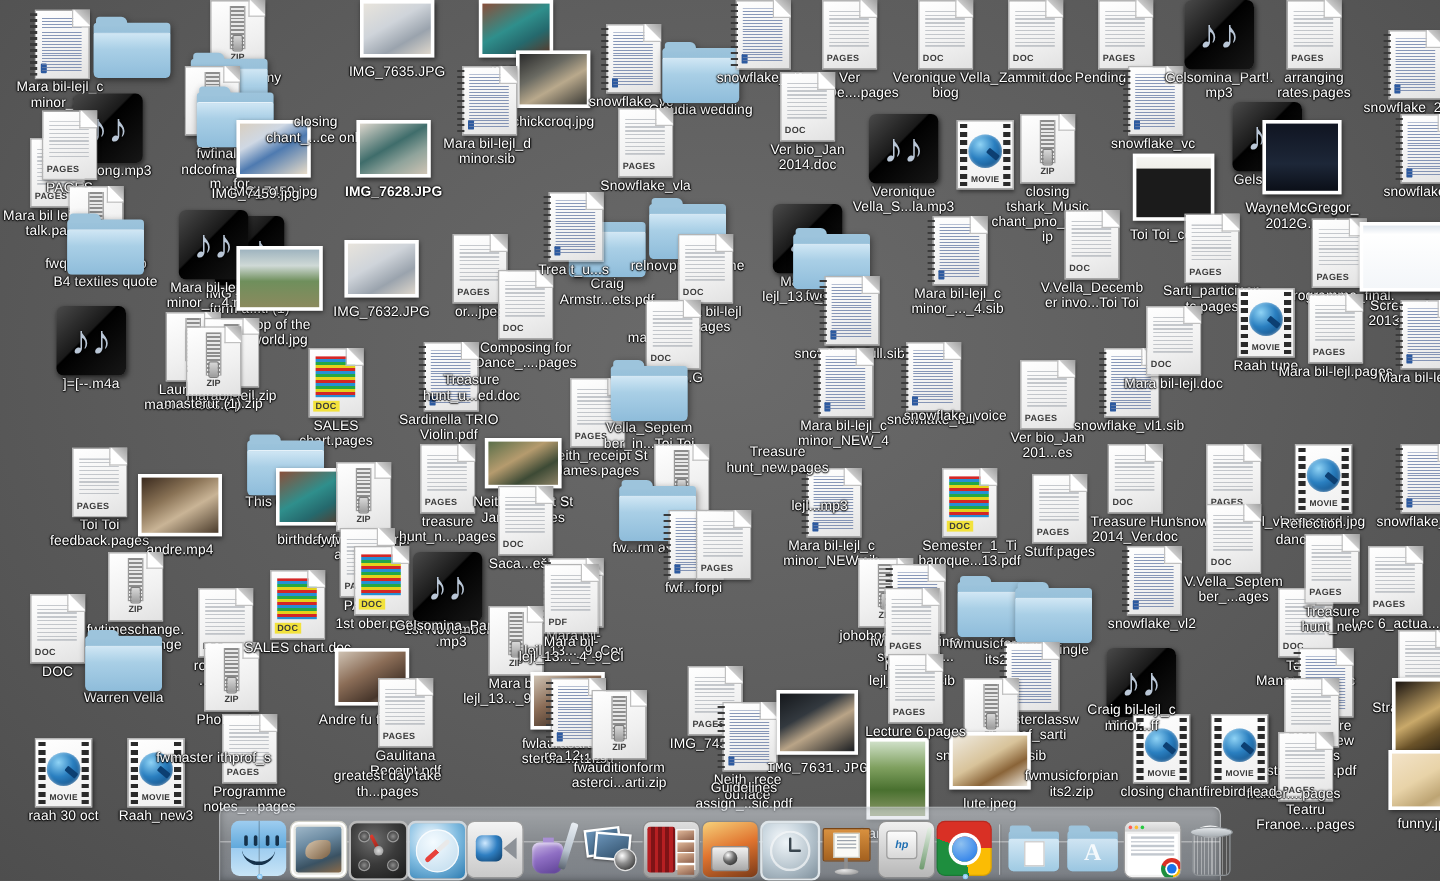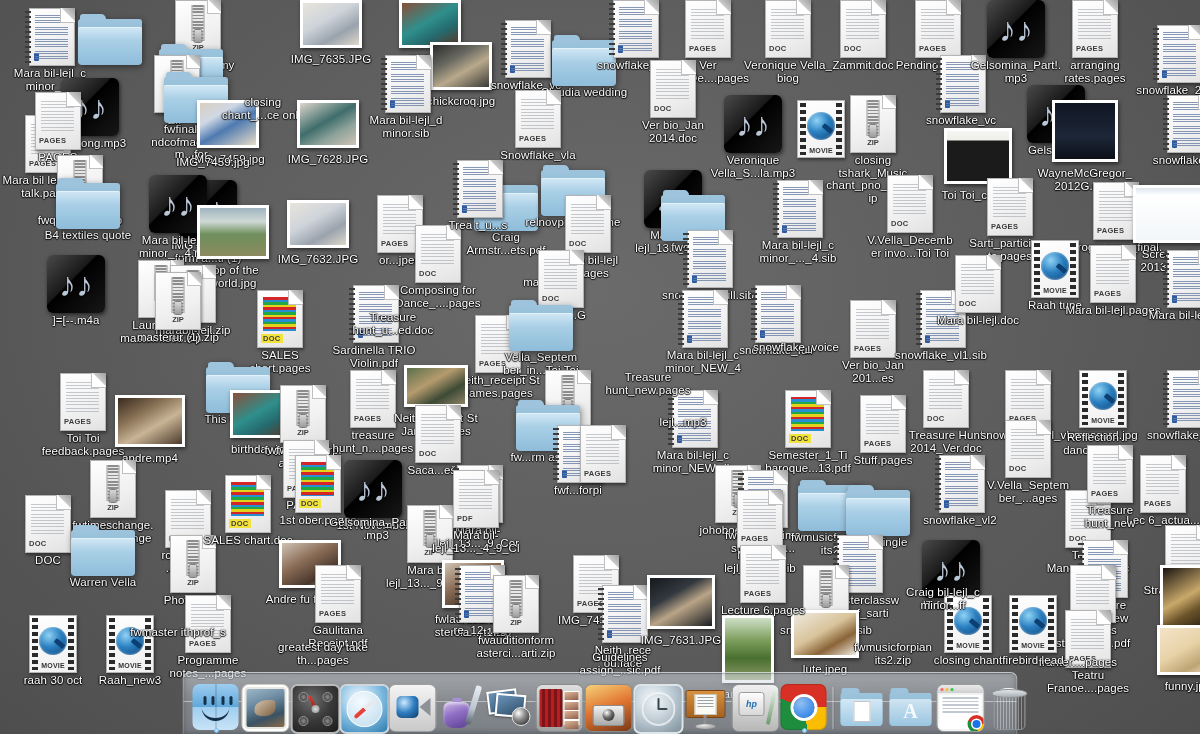--- a/index.html
+++ b/index.html
@@ -537,21 +537,21 @@
         <span class="lbl">]=[--.m4a</span>
       </div>
       <div class="icon" style="left: 180px; top: 100px;">
         <div class="glyph" style="width: 62px;"><div class="photo"><div class="img" style="width:56px;height:42px;background-image:linear-gradient(150deg,#d9cfc0 0%,#cfd8e4 30%,#4e7ab0 55%,#e8dcc8 100%)"></div></div></div>
         <span class="lbl">IMG_7459.jpg</span>
       </div>
       <div class="icon" style="left: 215px; top: 95px;">
         <div class="glyph" style="width: 0px; height: 0px;"></div>
         <span class="lbl">closing chant_...ce only</span>
       </div>
-      <div class="icon" style="left: 280px; top: 100px;">
+      <div class="icon" style="left: 280px; top: 100px; font-weight: bold;">
         <div class="glyph" style="width: 62px;"><div class="photo"><div class="img" style="width:56px;height:42px;background-image:linear-gradient(150deg,#dcd6cc 0%,#3f6d6b 45%,#8fa39b 70%,#cfc4b4 100%)"></div></div></div>
         <span class="lbl">IMG_7628.JPG</span>
       </div>
       <div class="icon" style="left: 283px; top: 0px;">
         <div class="glyph" style="width: 62px;"><div class="photo"><div class="img" style="width:56px;height:42px;background-image:linear-gradient(150deg,#e8e4dc 0%,#cfd4da 40%,#9aa3ad 70%,#ded7cc 100%)"></div></div></div>
         <span class="lbl">IMG_7635.JPG</span>
       </div>
       <div class="icon" style="left: 382px; top: 0px;">
         <div class="glyph" style="width: 62px;"><div class="photo"><div class="img" style="width:56px;height:42px;background-image:linear-gradient(150deg,#8a4f3a 0%,#2f8f8c 45%,#25696d 70%,#5c3a2a 100%)"></div></div></div>
         <span class="lbl">IMG_76</span>
@@ -1472,21 +1472,21 @@
             <div class="spir"></div>
             <div class="lines"></div>
           </div>
         </div>
         <span class="lbl">Neith_rece ou.face</span>
       </div>
       <div class="icon" style="left: 572px; top: 650px;">
         <div class="glyph" style="width: 0px; height: 0px;"></div>
         <span class="lbl">Guidelines assign_..sic.pdf</span>
       </div>
-      <div class="icon" style="left: 633px; top: 575px;">
+      <div class="icon" style="left: 633px; top: 575px; font-family: Liberation Mono, monospace;">
         <div class="glyph" style="width: 68px;"><div class="photo"><div class="img" style="width:62px;height:48px;background-image:linear-gradient(150deg,#15181c 0%,#33393f 35%,#b9a487 58%,#1a1d21 100%)"></div></div></div>
         <span class="lbl">IMG_7631.JPG</span>
       </div>
       <div class="icon" style="left: 700px; top: 615px;">
         <div class="glyph" style="width: 52px;"><div class="photo"><div class="img" style="width:46px;height:62px;background-image:linear-gradient(180deg,#cfe0c8 0%,#7fa05f 35%,#49702f 65%,#8d9a6a 100%)"></div></div></div>
         <span class="lbl">harris...park</span>
       </div>
       <div class="icon" style="left: 645px; top: 390px;">
         <div class="glyph" style="width: 50px;">
           <div class="doc score spiral">

